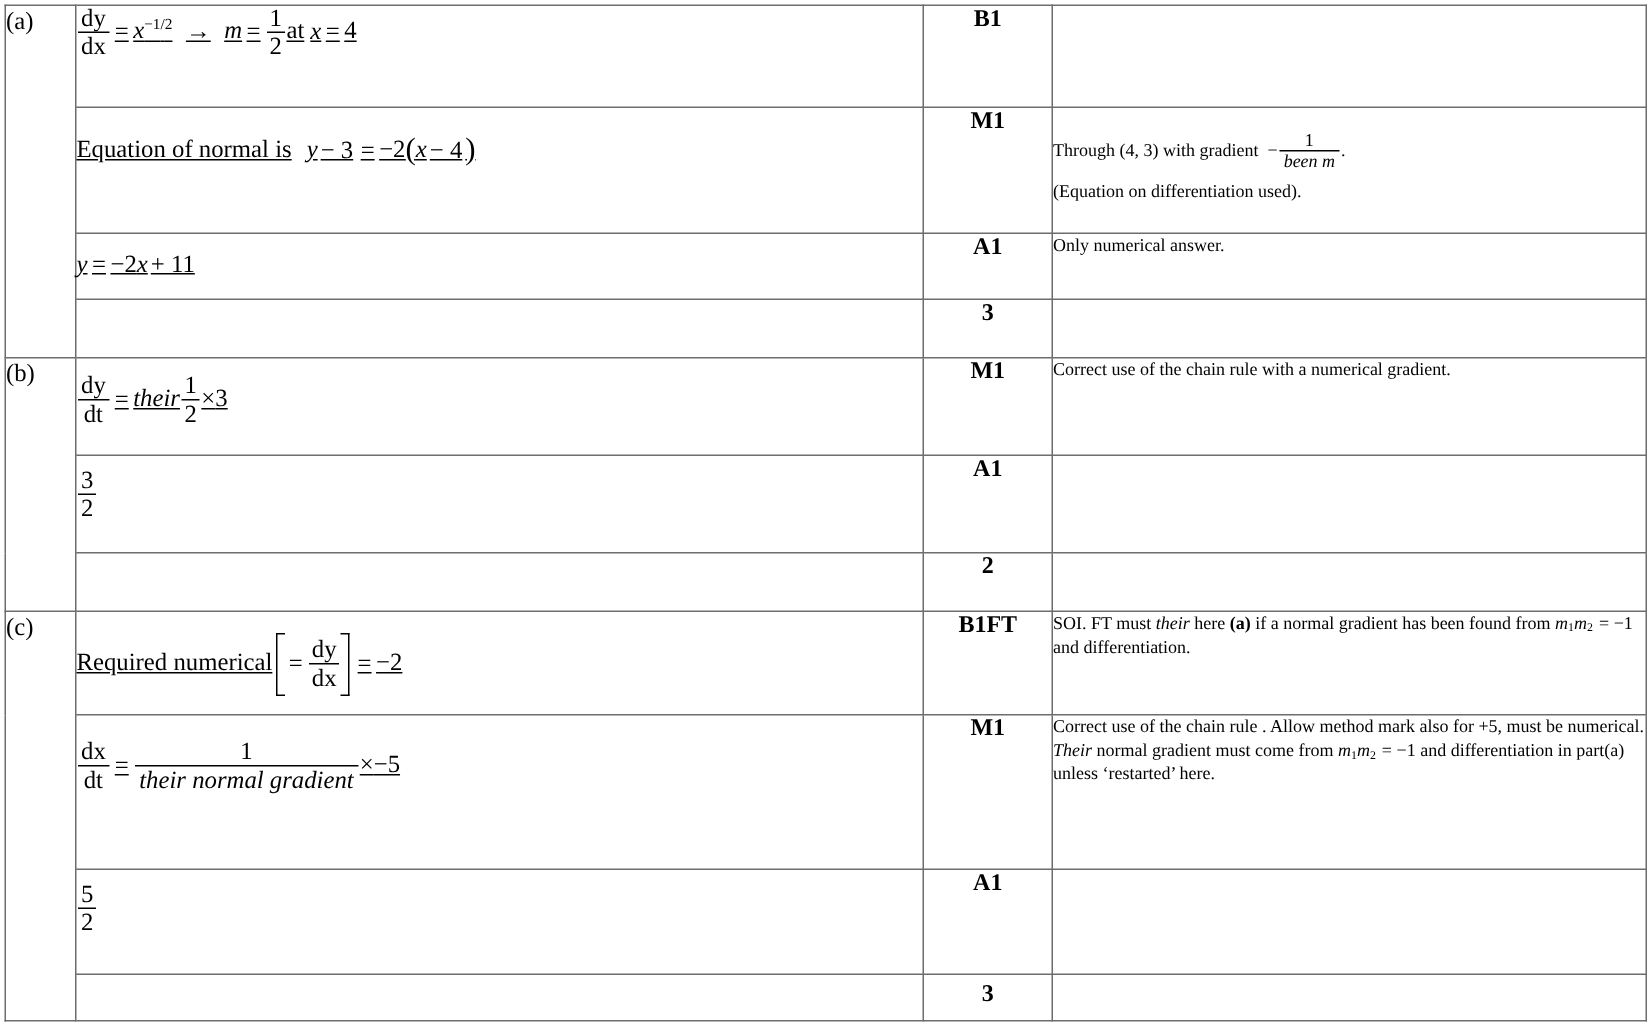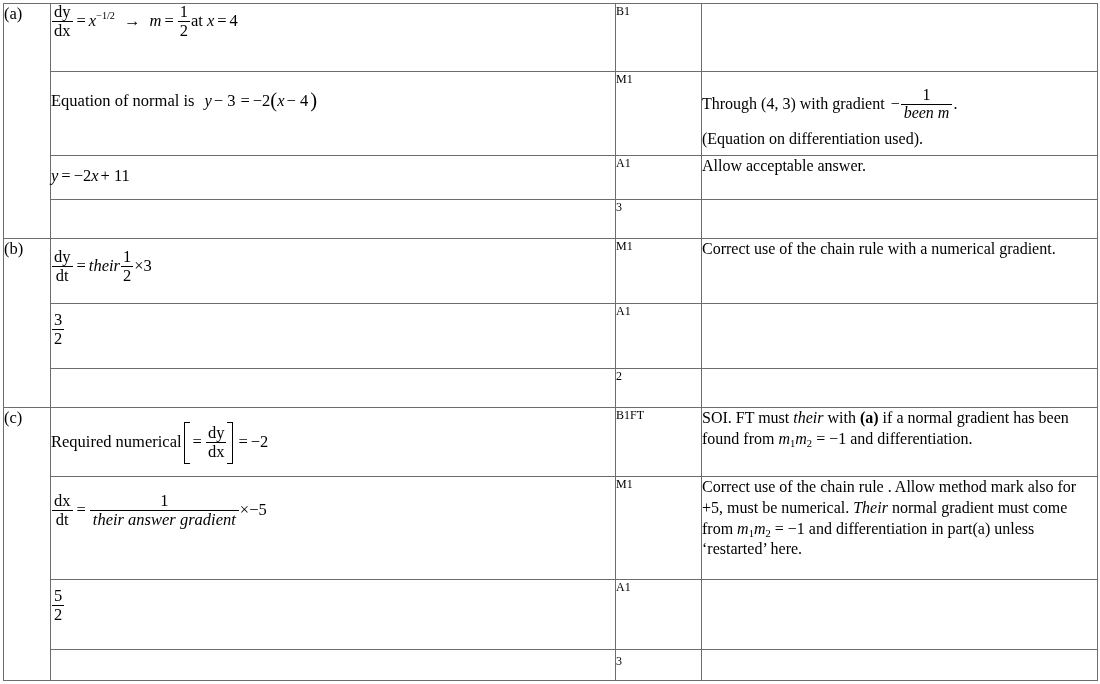--- a/index.html
+++ b/index.html
@@ -47,38 +47,39 @@
     padding: 4px 0 0 4px;
     font-size: 16.5px;
     vertical-align: top;
     border-right: 1px solid #6d6d6d;
   }
   .cell-work {
     padding: 6px 4px 4px 14px;
     font-size: 16.5px;
   }
   .cell-marks {
-    text-align: left;
+    text-align: center;
     padding: 7px 14px 4px 4px;
-    font-weight: normal;
-    font-size: 12px;
+    font-weight: bold;
+    font-size: 16px;
     white-space: nowrap;
   }
   .cell-comment {
     padding: 7px 8px 4px 8px;
-    font-size: 16px;
+    font-size: 12px;
     line-height: 1.30;
   }
 
   
   .math {
     font-family: "Liberation Serif", "DejaVu Serif", serif;
     white-space: nowrap;
     display: inline-block;
     line-height: 1.0;
+    text-decoration: underline;
   }
   .it { font-style: italic; }
   .up { font-style: normal; }
 
   
   .frac {
     display: inline-block;
     vertical-align: middle;
     text-align: center;
     line-height: 1.05;
@@ -189,21 +190,21 @@
       </tr>
 
       <tr style="height:44px;">
         <td class="cell-work" style="padding-top:10px;">
           <span class="math"><span class="it">y</span><span class="op">=</span><span>−2</span><span class="it">x</span><span class="opn">+ 11</span></span>
         </td>
         <td class="cell-marks">
           <span>A1</span>
         </td>
         <td class="cell-comment">
-          <span>Allow acceptable answer.</span>
+          <span>Only numerical answer.</span>
         </td>
       </tr>
 
       <tr style="height:39px;">
         <td class="cell-work">
           <span></span>
         </td>
         <td class="cell-marks">
           <span>3</span>
         </td>
@@ -255,27 +256,27 @@
         <td class="cell-label" rowspan="4">
           <span>(c)</span>
         </td>
         <td class="cell-work" style="padding-top:14px;">
           <span class="math"><span class="up">Required numerical</span><span class="bracket"><span class="op">=</span><span class="frac"><span class="num up it">dy</span><span class="den up it">dx</span></span></span><span class="op">=</span><span>−2</span></span>
         </td>
         <td class="cell-marks">
           <span>B1FT</span>
         </td>
         <td class="cell-comment">
-          <span>SOI. FT must </span><span class="it">their</span><span> with </span><b>(a)</b><span> if a normal gradient has been found from </span><span class="nowrap"><span class="it">m</span><sub class="sb">1</sub><span class="it">m</span><sub class="sb">2</sub><span style="padding-left:4px">= −1</span></span><span> and differentiation.</span>
+          <span>SOI. FT must </span><span class="it">their</span><span> here </span><b>(a)</b><span> if a normal gradient has been found from </span><span class="nowrap"><span class="it">m</span><sub class="sb">1</sub><span class="it">m</span><sub class="sb">2</sub><span style="padding-left:4px">= −1</span></span><span> and differentiation.</span>
         </td>
       </tr>
 
       <tr style="height:103px;">
         <td class="cell-work" style="padding-top:16px;">
-          <span class="math"><span class="frac"><span class="num up it">dx</span><span class="den up it">dt</span></span><span class="op">=</span><span class="frac wide"><span class="num">1</span><span class="den it">their answer gradient</span></span><span>×</span><span>−5</span></span>
+          <span class="math"><span class="frac"><span class="num up it">dx</span><span class="den up it">dt</span></span><span class="op">=</span><span class="frac wide"><span class="num">1</span><span class="den it">their normal gradient</span></span><span>×</span><span>−5</span></span>
         </td>
         <td class="cell-marks">
           <span>M1</span>
         </td>
         <td class="cell-comment">
           <span>Correct use of the chain rule . Allow method mark also for +5, must be numerical. </span><span class="it">Their</span><span> normal gradient must come from </span><span class="nowrap"><span class="it">m</span><sub class="sb">1</sub><span class="it">m</span><sub class="sb">2</sub><span style="padding-left:4px">= −1</span></span><span> and differentiation in part(a) unless ‘restarted’ here.</span>
         </td>
       </tr>
 
       <tr style="height:70px;">

